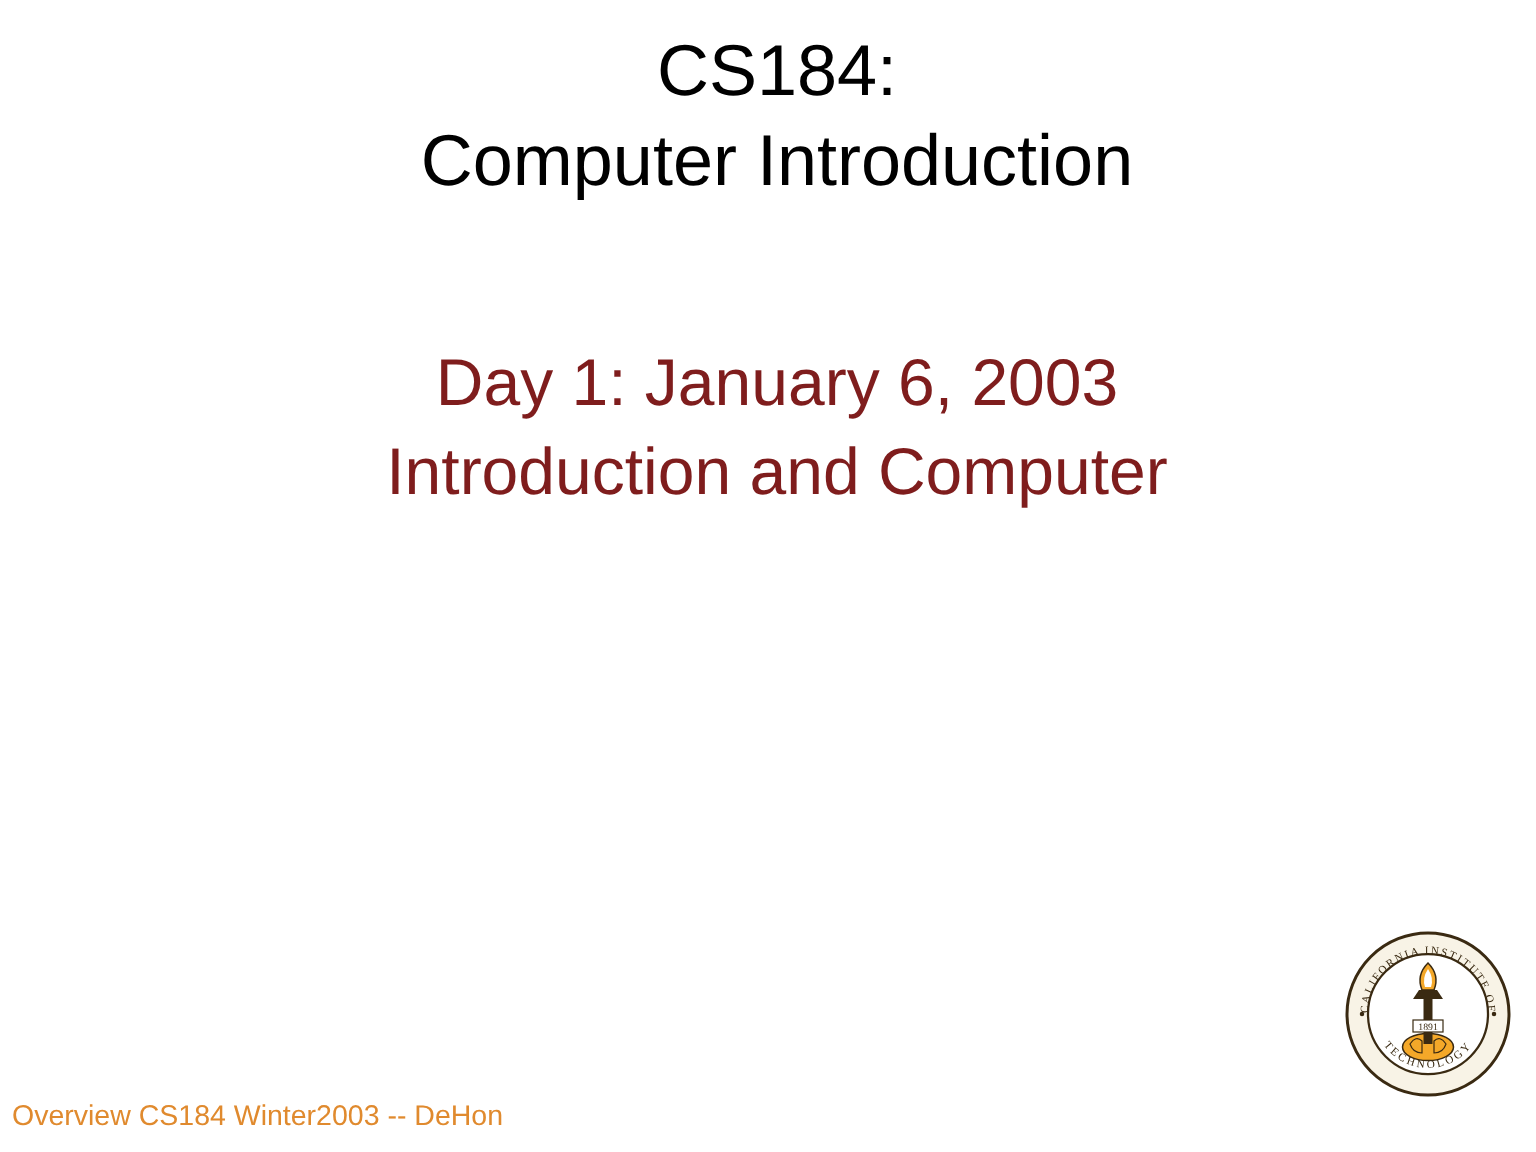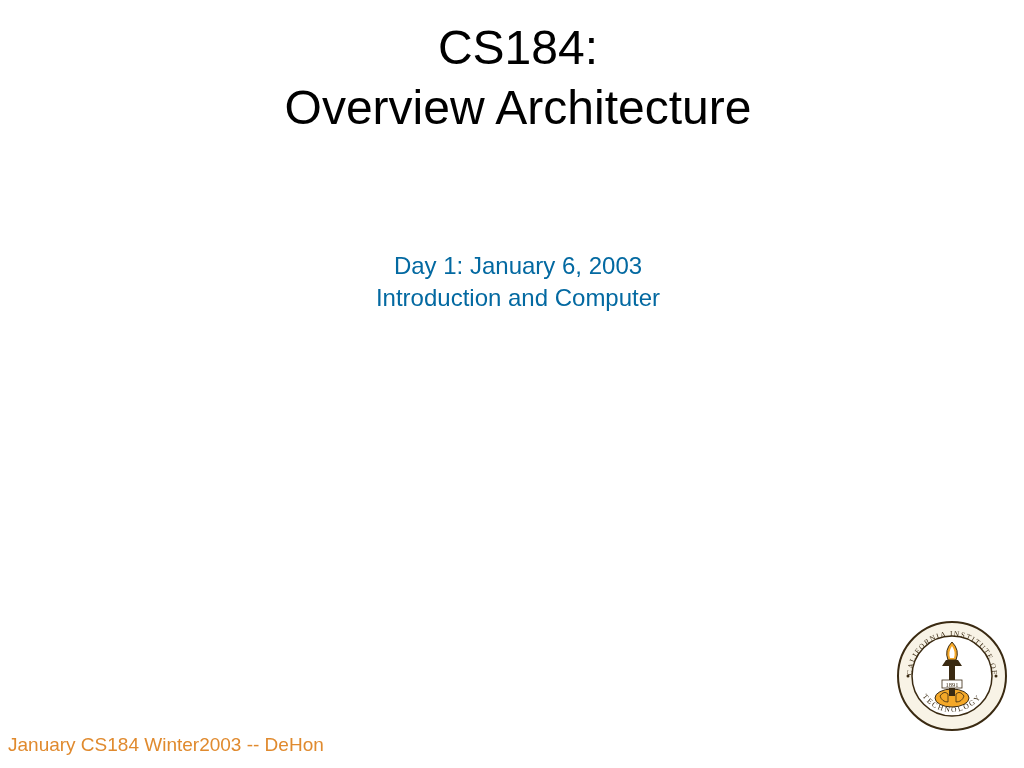--- a/index.html
+++ b/index.html
@@ -24,25 +24,25 @@
     .title-block {
       text-align: center;
       padding-top: 18px;
       color: #000000;
       font-size: 48px;
       line-height: 1.25;
       font-weight: 400;
     }
     .subtitle-block {
       text-align: center;
-      color: #0369a1;
-      font-size: 24px;
+      color: #7f1d1d;
+      font-size: 44px;
       line-height: 1.35;
       font-weight: 400;
-      margin-top: 112px;
+      margin-top: 88px;
     }
     .footer-text {
       position: absolute;
       left: 8px;
       bottom: 12px;
       color: #e08a2e;
       font-size: 19px;
       font-weight: 400;
     }
     .seal {
@@ -57,29 +57,29 @@
       height: 100%;
     }
   </style>
 </head>
 <body>
 
 <div class="slide">
 
   <div class="title-block">
     <div>CS184:</div>
-    <div>Overview Architecture</div>
+    <div>Computer Introduction</div>
   </div>
 
   <div class="subtitle-block">
     <div>Day 1:  January 6, 2003</div>
     <div>Introduction and Computer</div>
   </div>
 
-  <div class="footer-text">January CS184 Winter2003 -- DeHon</div>
+  <div class="footer-text">Overview CS184 Winter2003 -- DeHon</div>
 
   <div class="seal">
     <svg viewBox="0 0 112 112">
       <defs>
         <path id="topArc" d="M 16 56 A 40 40 0 0 1 96 56" fill="none"></path>
         <path id="botArc" d="M 20 56 A 36 36 0 0 0 92 56" fill="none"></path>
       </defs>
 
       <circle cx="56" cy="56" r="54" fill="#f8f3e6" stroke="#3a2a12" stroke-width="2"></circle>
       <circle cx="56" cy="56" r="40" fill="#ffffff" stroke="#3a2a12" stroke-width="1.5"></circle>

